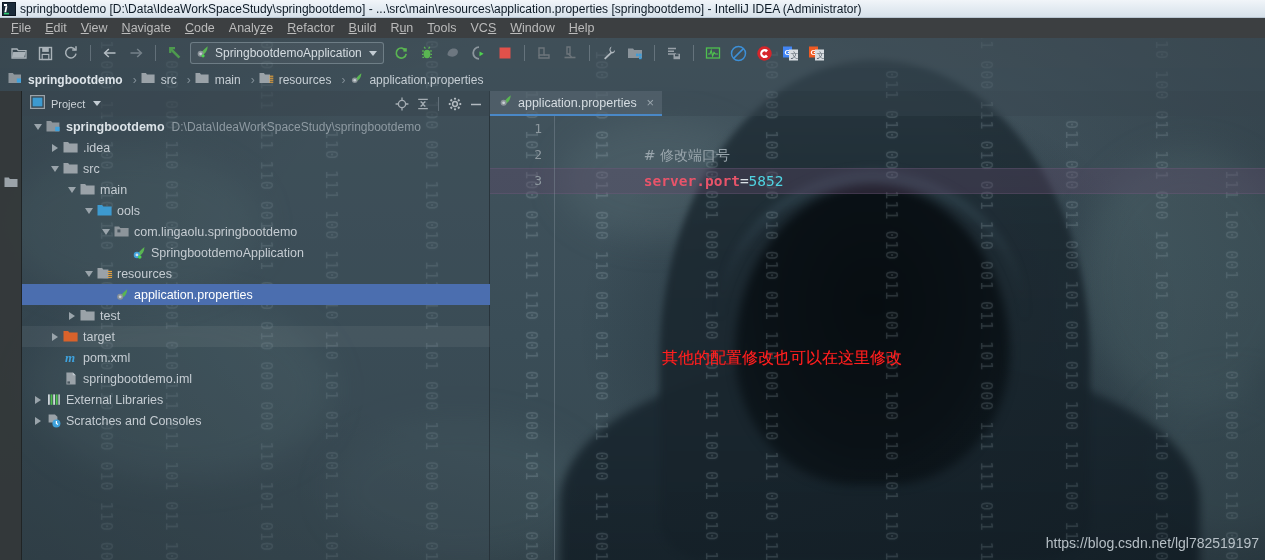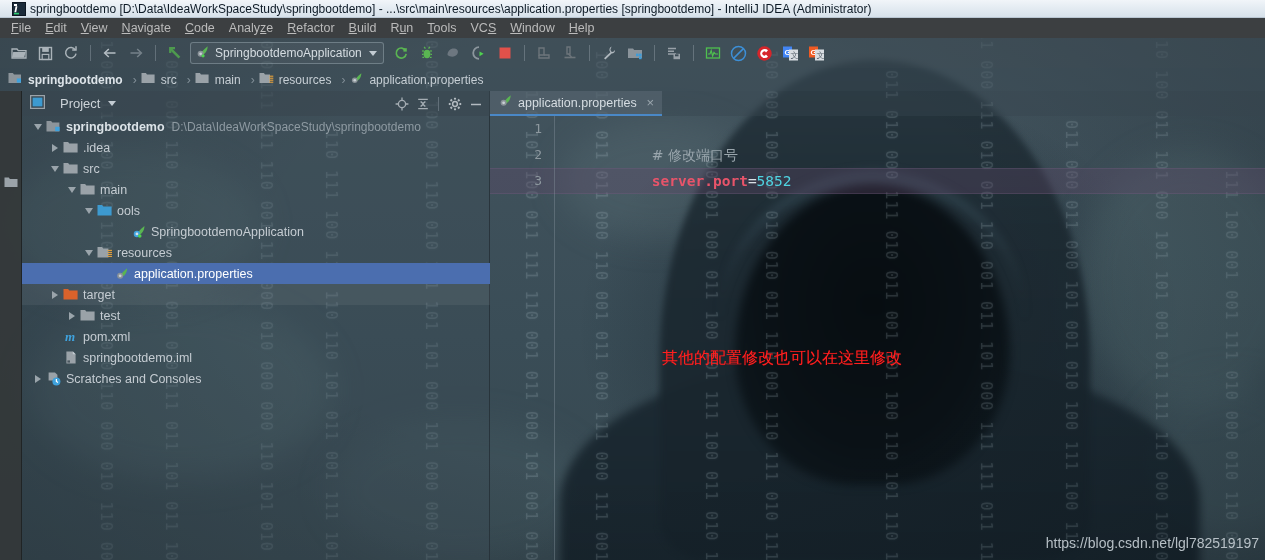--- a/index.html
+++ b/index.html
@@ -101,21 +101,21 @@
 
   
   .chrome { position: absolute; left: 0; top: 0; z-index: 5; }
 
   
   #titlebar {
     width: 1265px; height: 18px;
     background: linear-gradient(180deg, #f1f5f9 0%, #e2eaf1 55%, #d7e1ea 100%);
     border-bottom: 1px solid #b9c6d2;
     display: flex; align-items: center;
-    padding-left: 12px;
+    padding-left: 2px;
     z-index: 20;
   }
   #titlebar .tb-icon {
     width: 14px; height: 14px;
     margin-right: 4px;
     position: relative; flex: 0 0 auto;
   }
   .tb-icon svg { display:block; }
   #titlebar .tb-text {
     font-size: 12px;
@@ -253,22 +253,22 @@
   }
   #proj-header {
     position: absolute;
     left: 0; top: 0;
     width: 468px; height: 25px;
     background: rgba(56,70,79,0.55);
     display: flex; align-items: center;
     padding: 0 4px 0 8px;
   }
   #proj-header .ph-title {
-    font-size: 13px; color: #ccd3d8;
-    margin-left: 15px;
+    font-size: 11px; color: #ccd3d8;
+    margin-left: 6px;
   }
   #proj-header .ph-spacer { flex: 1; }
   .ph-btn {
     width: 20px; height: 20px;
     display: flex; align-items: center; justify-content: center;
     margin-left: 1px;
     border-radius: 3px;
   }
   .ph-sep { width: 1px; height: 14px; background: rgba(190,200,210,0.3); margin: 0 5px; }
 
@@ -367,21 +367,21 @@
     position: absolute;
     left: 0; width: 52px;
     text-align: right;
     font-family: "DejaVu Sans Mono", "Liberation Mono", monospace;
     font-size: 13px;
     color: #8d989f;
     line-height: 26px;
   }
   .cl {
     position: absolute;
-    left: 92px;
+    left: 84px;
     font-family: "DejaVu Sans Mono", "Liberation Mono", monospace;
     font-size: 14.5px;
     line-height: 26px;
     white-space: pre;
   }
   .cm { color: #9aa6ad; font-family: "DejaVu Sans", sans-serif; font-size: 14px; }
   .key { color: #e8546a; font-weight: bold; }
   .eq  { color: #d9e0e5; }
   .num { color: #4fd2e0; }
   .note {
@@ -780,20 +780,33 @@
             <span class="arrow-d"></span>
           </div>
           <div class="ticon">
             <svg width="16" height="15" viewBox="0 0 16 15">
               <path d="M0.5 2 h4.6 l1.2 1.5 H14.6 V12.6 H0.5 Z" fill="#3d9ad0"></path>
             </svg>
           </div>
           <span class="tlabel">ools</span>
         </div>
         <div class="tnode">
+          <div class="tw" style="width: 76px; height: 21px;"></div>
+          <div class="twist">
+            <span class="arrow-d"></span>
+          </div>
+          <div class="ticon">
+            <svg width="16" height="15" viewBox="0 0 16 15">
+              <path d="M0.5 2.4 h4.6 l1.2 1.5 H14.6 V12.4 H0.5 Z" fill="#8d959b"></path>
+              <rect x="3.4" y="5.4" width="3" height="3" fill="#4b5861"></rect>
+            </svg>
+          </div>
+          <span class="tlabel">com.lingaolu.springbootdemo</span>
+        </div>
+        <div class="tnode">
           <div class="tw" style="width: 93px; height: 21px;"></div>
           <div class="twist"></div>
           <div class="ticon">
             <svg width="16" height="15" viewBox="0 0 16 16">
               <path d="M13.8 2.2 C13.8 8 10.2 12 4.4 12.9 C6.5 9 9.2 5.8 13.8 2.2 Z" fill="#5ab552"></path>
               <circle cx="5.8" cy="10.6" r="3.4" fill="#3fa2dd"></circle>
               <circle cx="5.8" cy="10.6" r="1.5" fill="#d7e2e9"></circle>
               <circle cx="8.8" cy="12.8" r="1.9" fill="#4fd24f"></circle>
             </svg>
           </div>
@@ -822,43 +835,43 @@
           <div class="twist"></div>
           <div class="ticon">
             <svg width="16" height="15" viewBox="0 0 16 16">
               <path d="M13.5 2.5 C13.5 8 10 12 4.5 12.8 C6.5 9 9 6 13.5 2.5 Z" fill="#5ab552"></path>
               <circle cx="6" cy="10.5" r="3.2" fill="#8a9298"></circle>
               <circle cx="6" cy="10.5" r="1.5" fill="#c9d0d5"></circle>
             </svg>
           </div>
           <span class="tlabel">application.properties</span>
         </div>
+        <div class="tnode">
+          <div class="tw" style="width: 42px; height: 21px;"></div>
+          <div class="twist">
+            <span class="arrow-r"></span>
+          </div>
+          <div class="ticon">
+            <svg width="16" height="15" viewBox="0 0 16 15">
+              <path d="M0.5 2 h4.6 l1.2 1.5 H14.6 V12.6 H0.5 Z" fill="#9aa2a8"></path>
+            </svg>
+          </div>
+          <span class="tlabel">test</span>
+        </div>
         <div class="tnode hovered">
           <div class="tw" style="width: 25px; height: 21px;"></div>
           <div class="twist">
             <span class="arrow-r"></span>
           </div>
           <div class="ticon">
             <svg width="16" height="15" viewBox="0 0 16 15">
               <path d="M0.5 2 h4.6 l1.2 1.5 H14.6 V12.6 H0.5 Z" fill="#d9622b"></path>
             </svg>
           </div>
           <span class="tlabel">target</span>
-        </div>
-        <div class="tnode">
-          <div class="tw" style="width: 42px; height: 21px;"></div>
-          <div class="twist">
-            <span class="arrow-r"></span>
-          </div>
-          <div class="ticon">
-            <svg width="16" height="15" viewBox="0 0 16 15">
-              <path d="M0.5 2 h4.6 l1.2 1.5 H14.6 V12.6 H0.5 Z" fill="#9aa2a8"></path>
-            </svg>
-          </div>
-          <span class="tlabel">test</span>
         </div>
         <div class="tnode">
           <div class="tw" style="width: 25px; height: 21px;"></div>
           <div class="twist"></div>
           <div class="ticon">
             <svg width="16" height="15" viewBox="0 0 16 15">
               <text x="2" y="12" font-family="Liberation Serif" font-size="13" font-style="italic" font-weight="bold" fill="#3fa2dd">m</text>
             </svg>
           </div>
           <span class="tlabel">pom.xml</span>
@@ -867,20 +880,36 @@
           <div class="tw" style="width: 25px; height: 21px;"></div>
           <div class="twist"></div>
           <div class="ticon">
             <svg width="16" height="15" viewBox="0 0 16 15">
               <path d="M3.4 1.4 H10 L12.6 4 V13.4 H3.4 Z" fill="#9aa2a8"></path>
               <path d="M9.8 1.4 V4.2 H12.6" fill="#c4ccd2"></path>
               <rect x="4.4" y="10.4" width="2.6" height="2.2" fill="#4b5861"></rect>
             </svg>
           </div>
           <span class="tlabel">springbootdemo.iml</span>
+        </div>
+        <div class="tnode">
+          <div class="tw" style="width: 8px; height: 21px;"></div>
+          <div class="twist">
+            <span class="arrow-r"></span>
+          </div>
+          <div class="ticon">
+            <svg width="16" height="15" viewBox="0 0 16 15">
+              <rect x="2" y="2.4" width="1.8" height="10.4" fill="#cfd6db"></rect>
+              <rect x="4.6" y="2.4" width="1.8" height="10.4" fill="#4fc04f"></rect>
+              <rect x="7.2" y="2.4" width="1.8" height="10.4" fill="#cfd6db"></rect>
+              <rect x="9.8" y="2.4" width="1.8" height="10.4" fill="#4fc04f"></rect>
+              <rect x="12.4" y="2.4" width="1.4" height="10.4" fill="#cfd6db"></rect>
+            </svg>
+          </div>
+          <span class="tlabel">External Libraries</span>
         </div>
         <div class="tnode">
           <div class="tw" style="width: 8px; height: 21px;"></div>
           <div class="twist">
             <span class="arrow-r"></span>
           </div>
           <div class="ticon">
             <svg width="16" height="15" viewBox="0 0 16 15">
               <path d="M2.6 1.4 H9 L11.4 3.8 V9.6 H2.6 Z" fill="#9aa2a8"></path>
               <circle cx="10.4" cy="10.4" r="4" fill="#3fa2dd"></circle>

